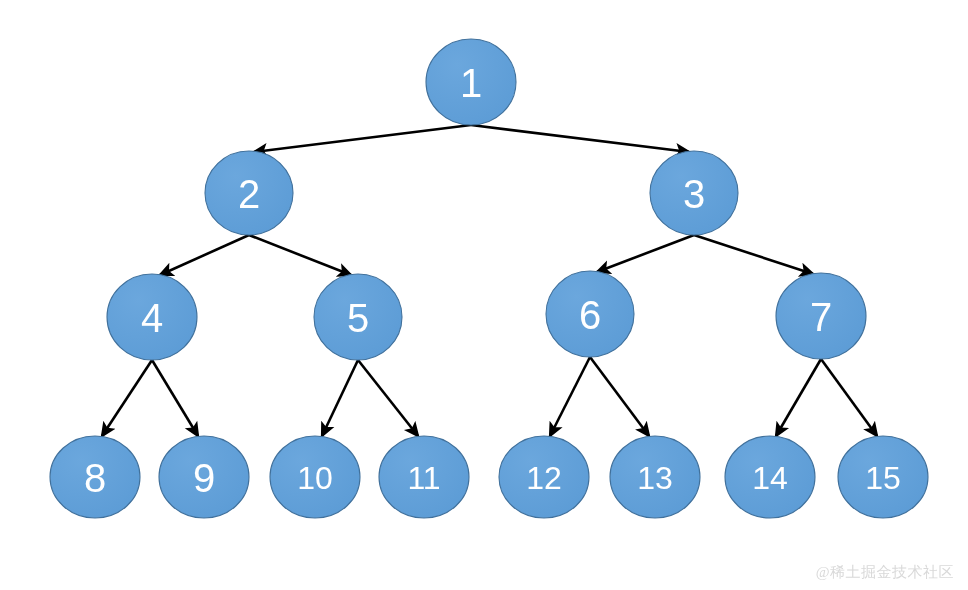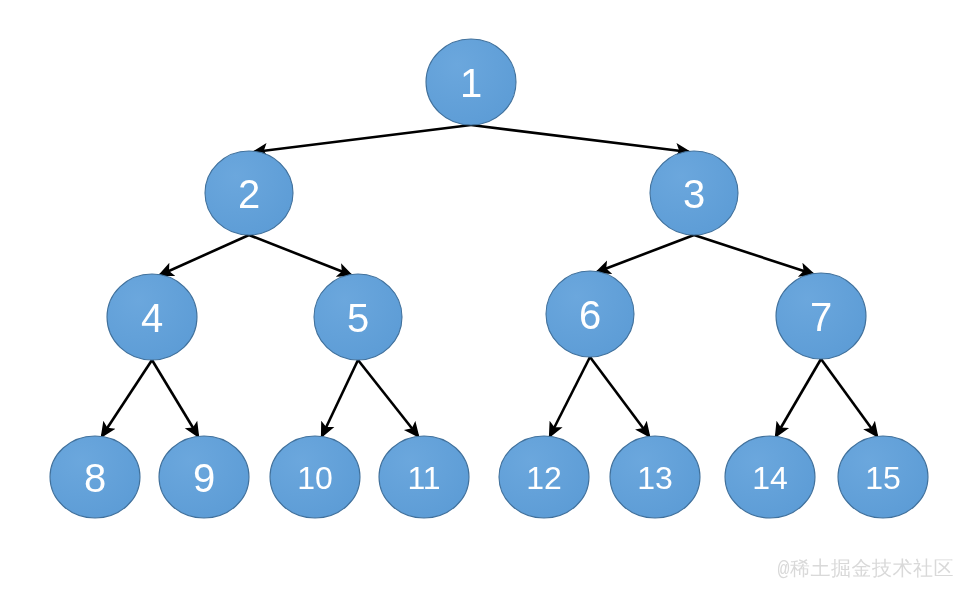--- a/index.html
+++ b/index.html
@@ -38,22 +38,22 @@
   .edge-line {
     stroke-width: 2.6;
     fill: none;
     stroke-linecap: butt;
   }
   .watermark {
     position: absolute;
     right: 14px;
     bottom: 8px;
     color: #d9d9d9;
-    font-size: 20px;
-    font-family: Liberation Mono, monospace;
+    font-size: 15px;
+    font-family: Liberation Serif, serif;
     letter-spacing: 0.5px;
     white-space: nowrap;
     user-select: none;
   }
 </style>
 </head>
 <body>
 
 <div id="canvas">
 

